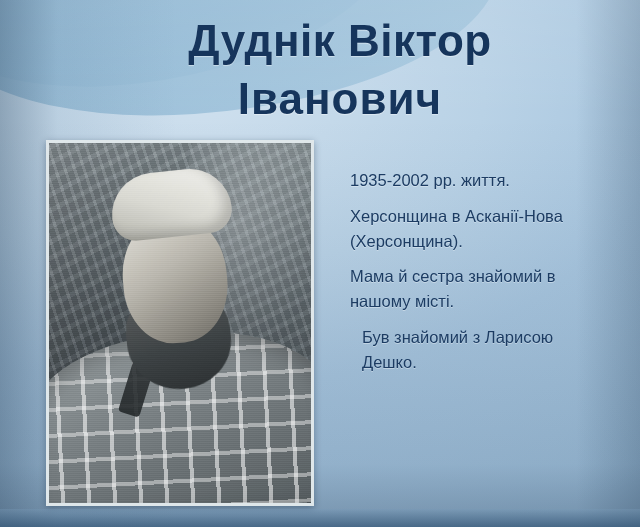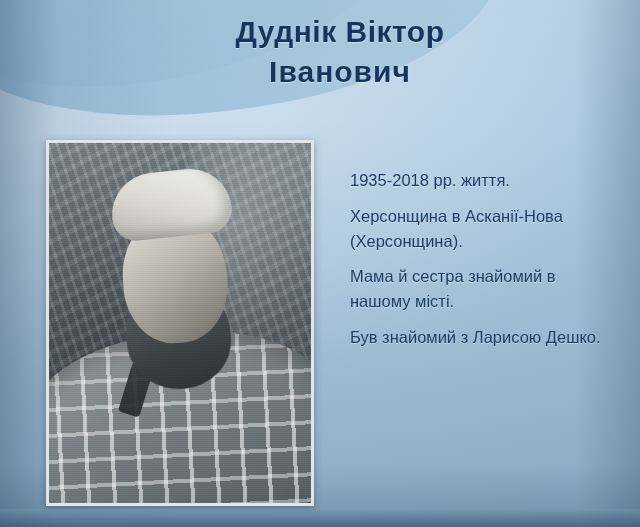--- a/index.html
+++ b/index.html
@@ -61,21 +61,21 @@
   }
 
   
   .title {
     position: absolute;
     left: 110px;
     top: 12px;
     width: 460px;
     text-align: center;
     color: #16355c;
-    font-size: 30px;
+    font-size: 44px;
     line-height: 1.32;
     font-weight: 700;
     letter-spacing: 0.5px;
     text-shadow: 0 1px 1px rgba(255,255,255,0.45);
     z-index: 3;
   }
   .title .line {
     display: block;
     white-space: nowrap;
   }
@@ -205,21 +205,21 @@
     width: 262px;
     color: #1c3c63;
     font-size: 16.5px;
     line-height: 1.5;
     text-shadow: 0 1px 0 rgba(255,255,255,0.35);
     z-index: 3;
   }
   .body-text p {
     margin: 0 0 11px 0;
   }
-  .body-text p:last-child { margin-bottom: 0; }
+  .body-text p:last-child { margin-bottom: 0; margin-left: 12px; }
 
   
   .bottom-strip {
     position: absolute;
     left: 0;
     right: 0;
     bottom: 0;
     height: 18px;
     background: linear-gradient(to bottom, rgba(120,155,185,0.35), rgba(58,92,124,0.75));
     z-index: 5;
@@ -244,20 +244,20 @@
       <div class="ph-shirt"></div>
       <div class="ph-strap"></div>
       <div class="ph-beard"></div>
       <div class="ph-face"></div>
       <div class="ph-hat"></div>
       <div class="ph-grain"></div>
     </div>
   </div>
 
   <div class="body-text">
-    <p>1935-2018 рр. життя.</p>
+    <p>1935-2002 рр. життя.</p>
     <p>Херсонщина в Асканії-Нова (Херсонщина).</p>
     <p>Мама й сестра знайомий в нашому місті.</p>
     <p>Був знайомий з Ларисою Дешко.</p>
   </div>
 
   <div class="bottom-strip"></div>
 </div>
 
 </body></html>

